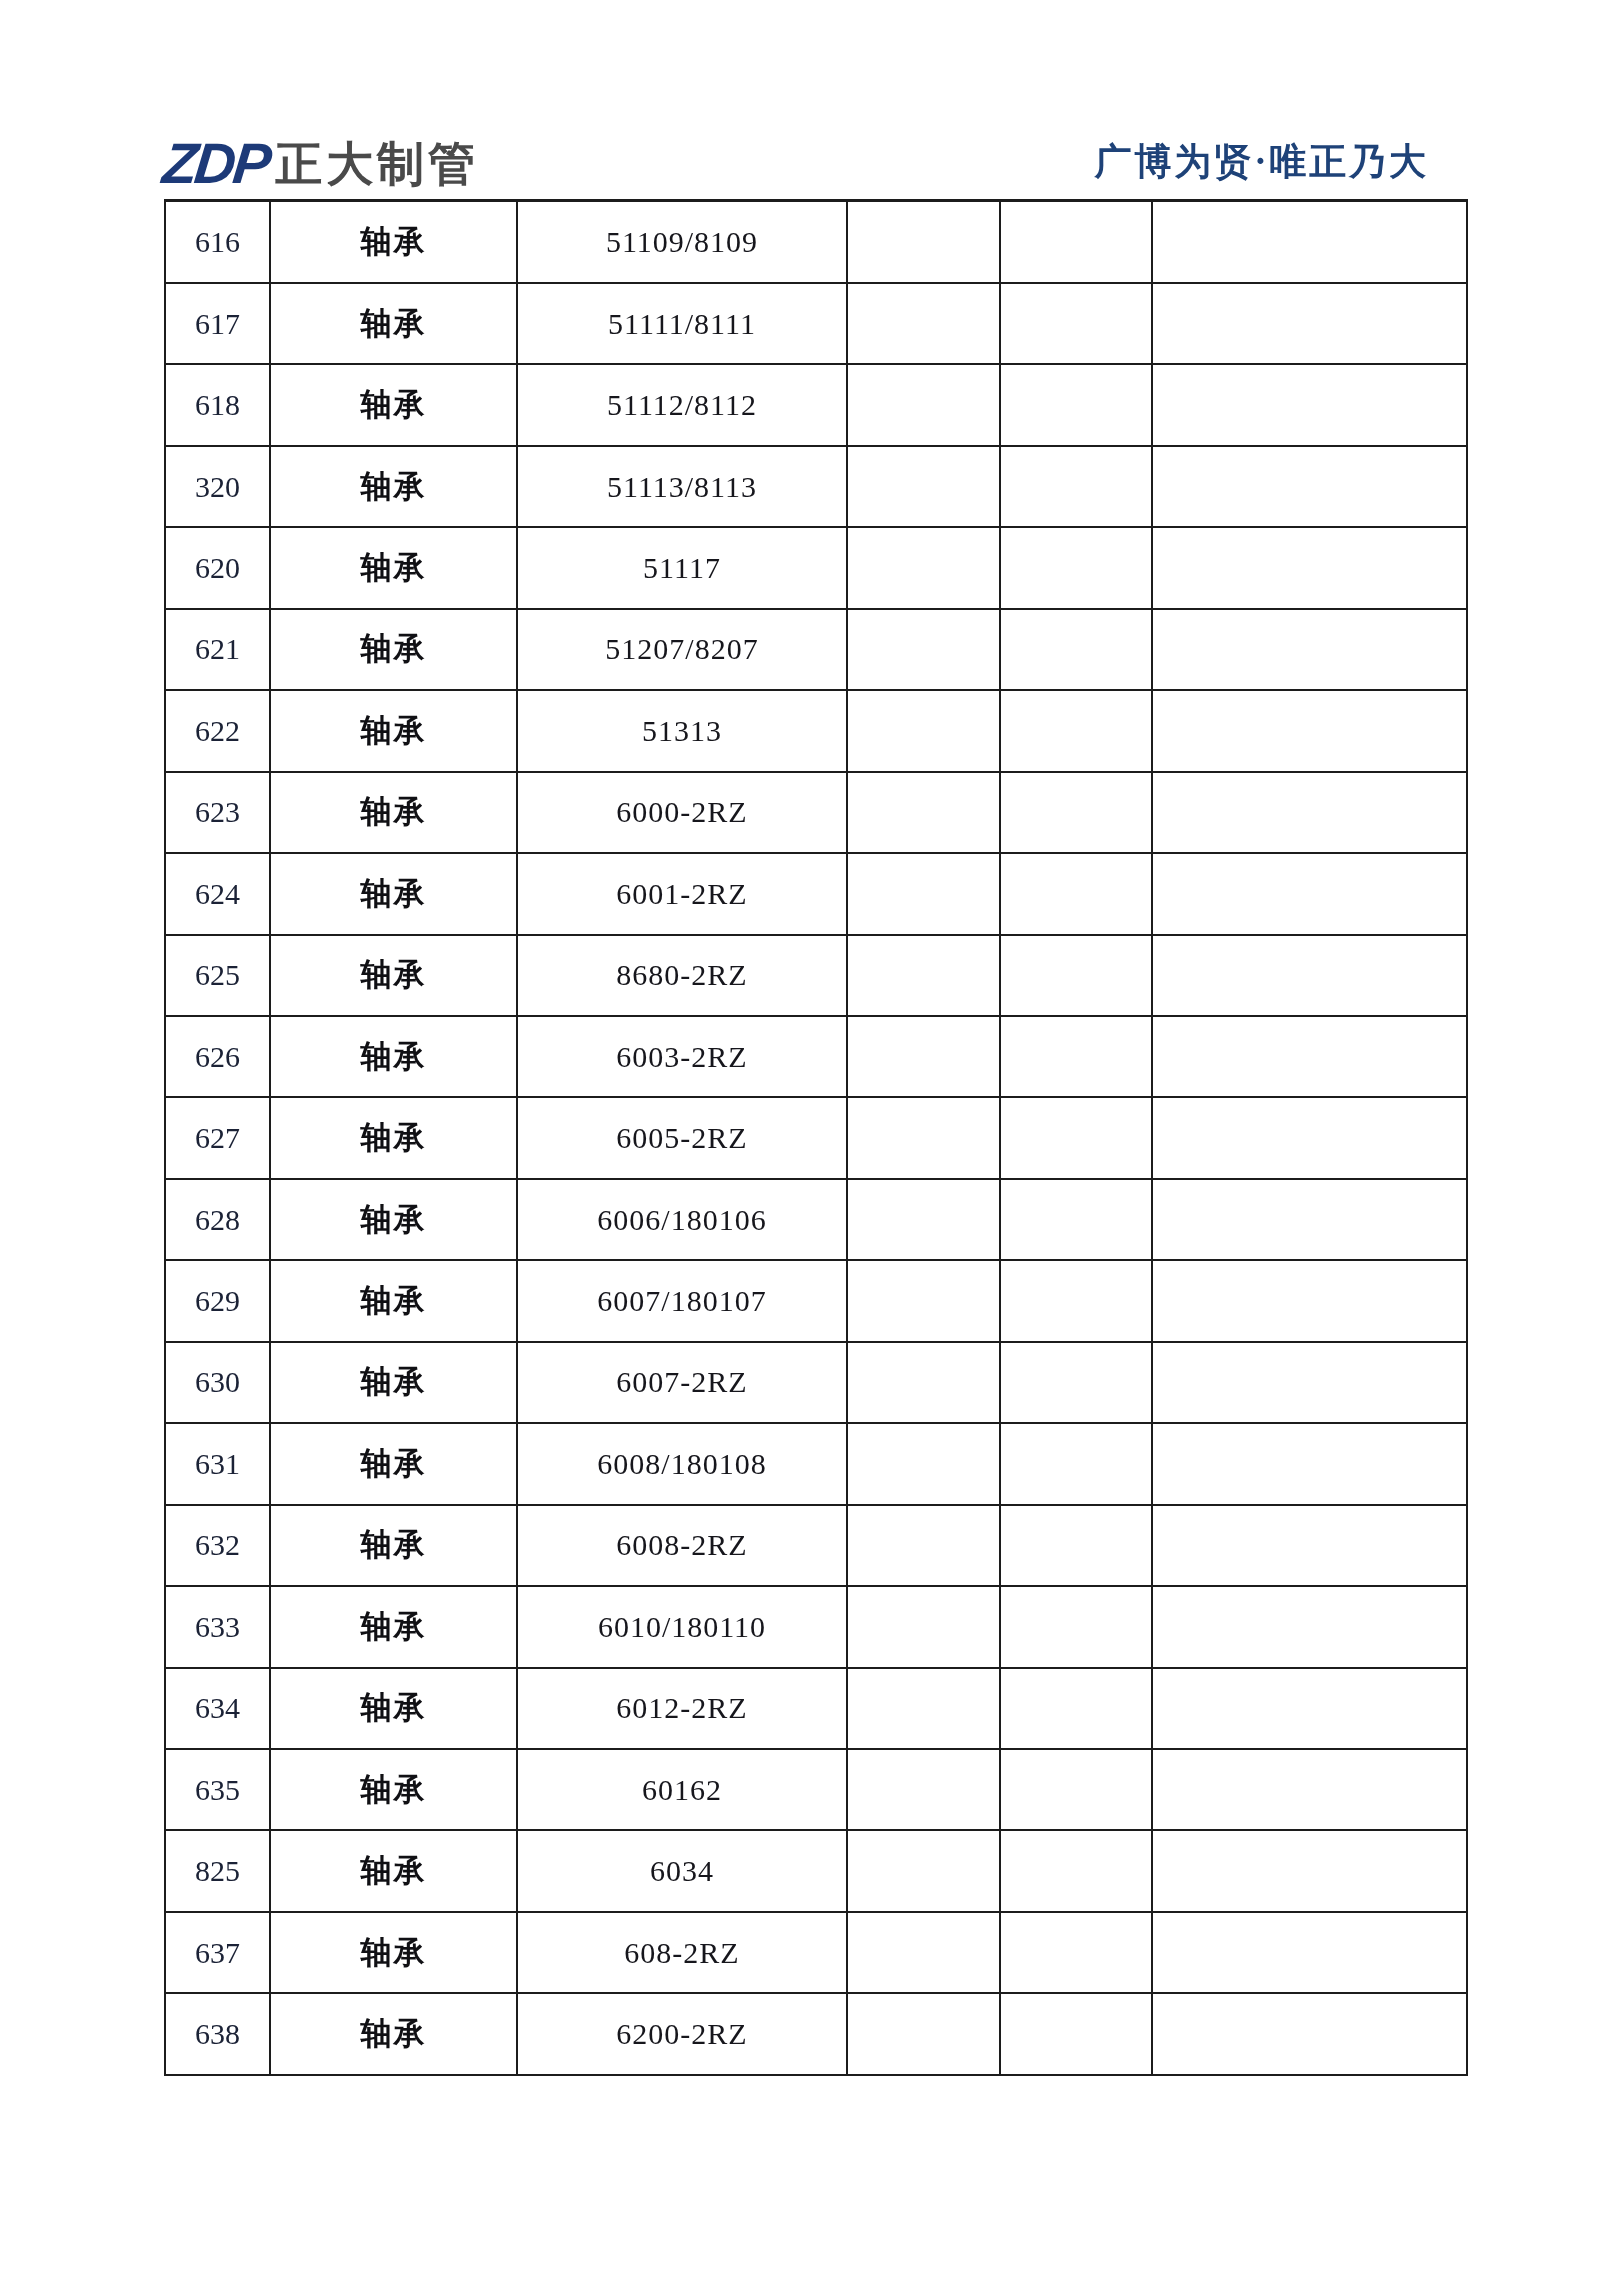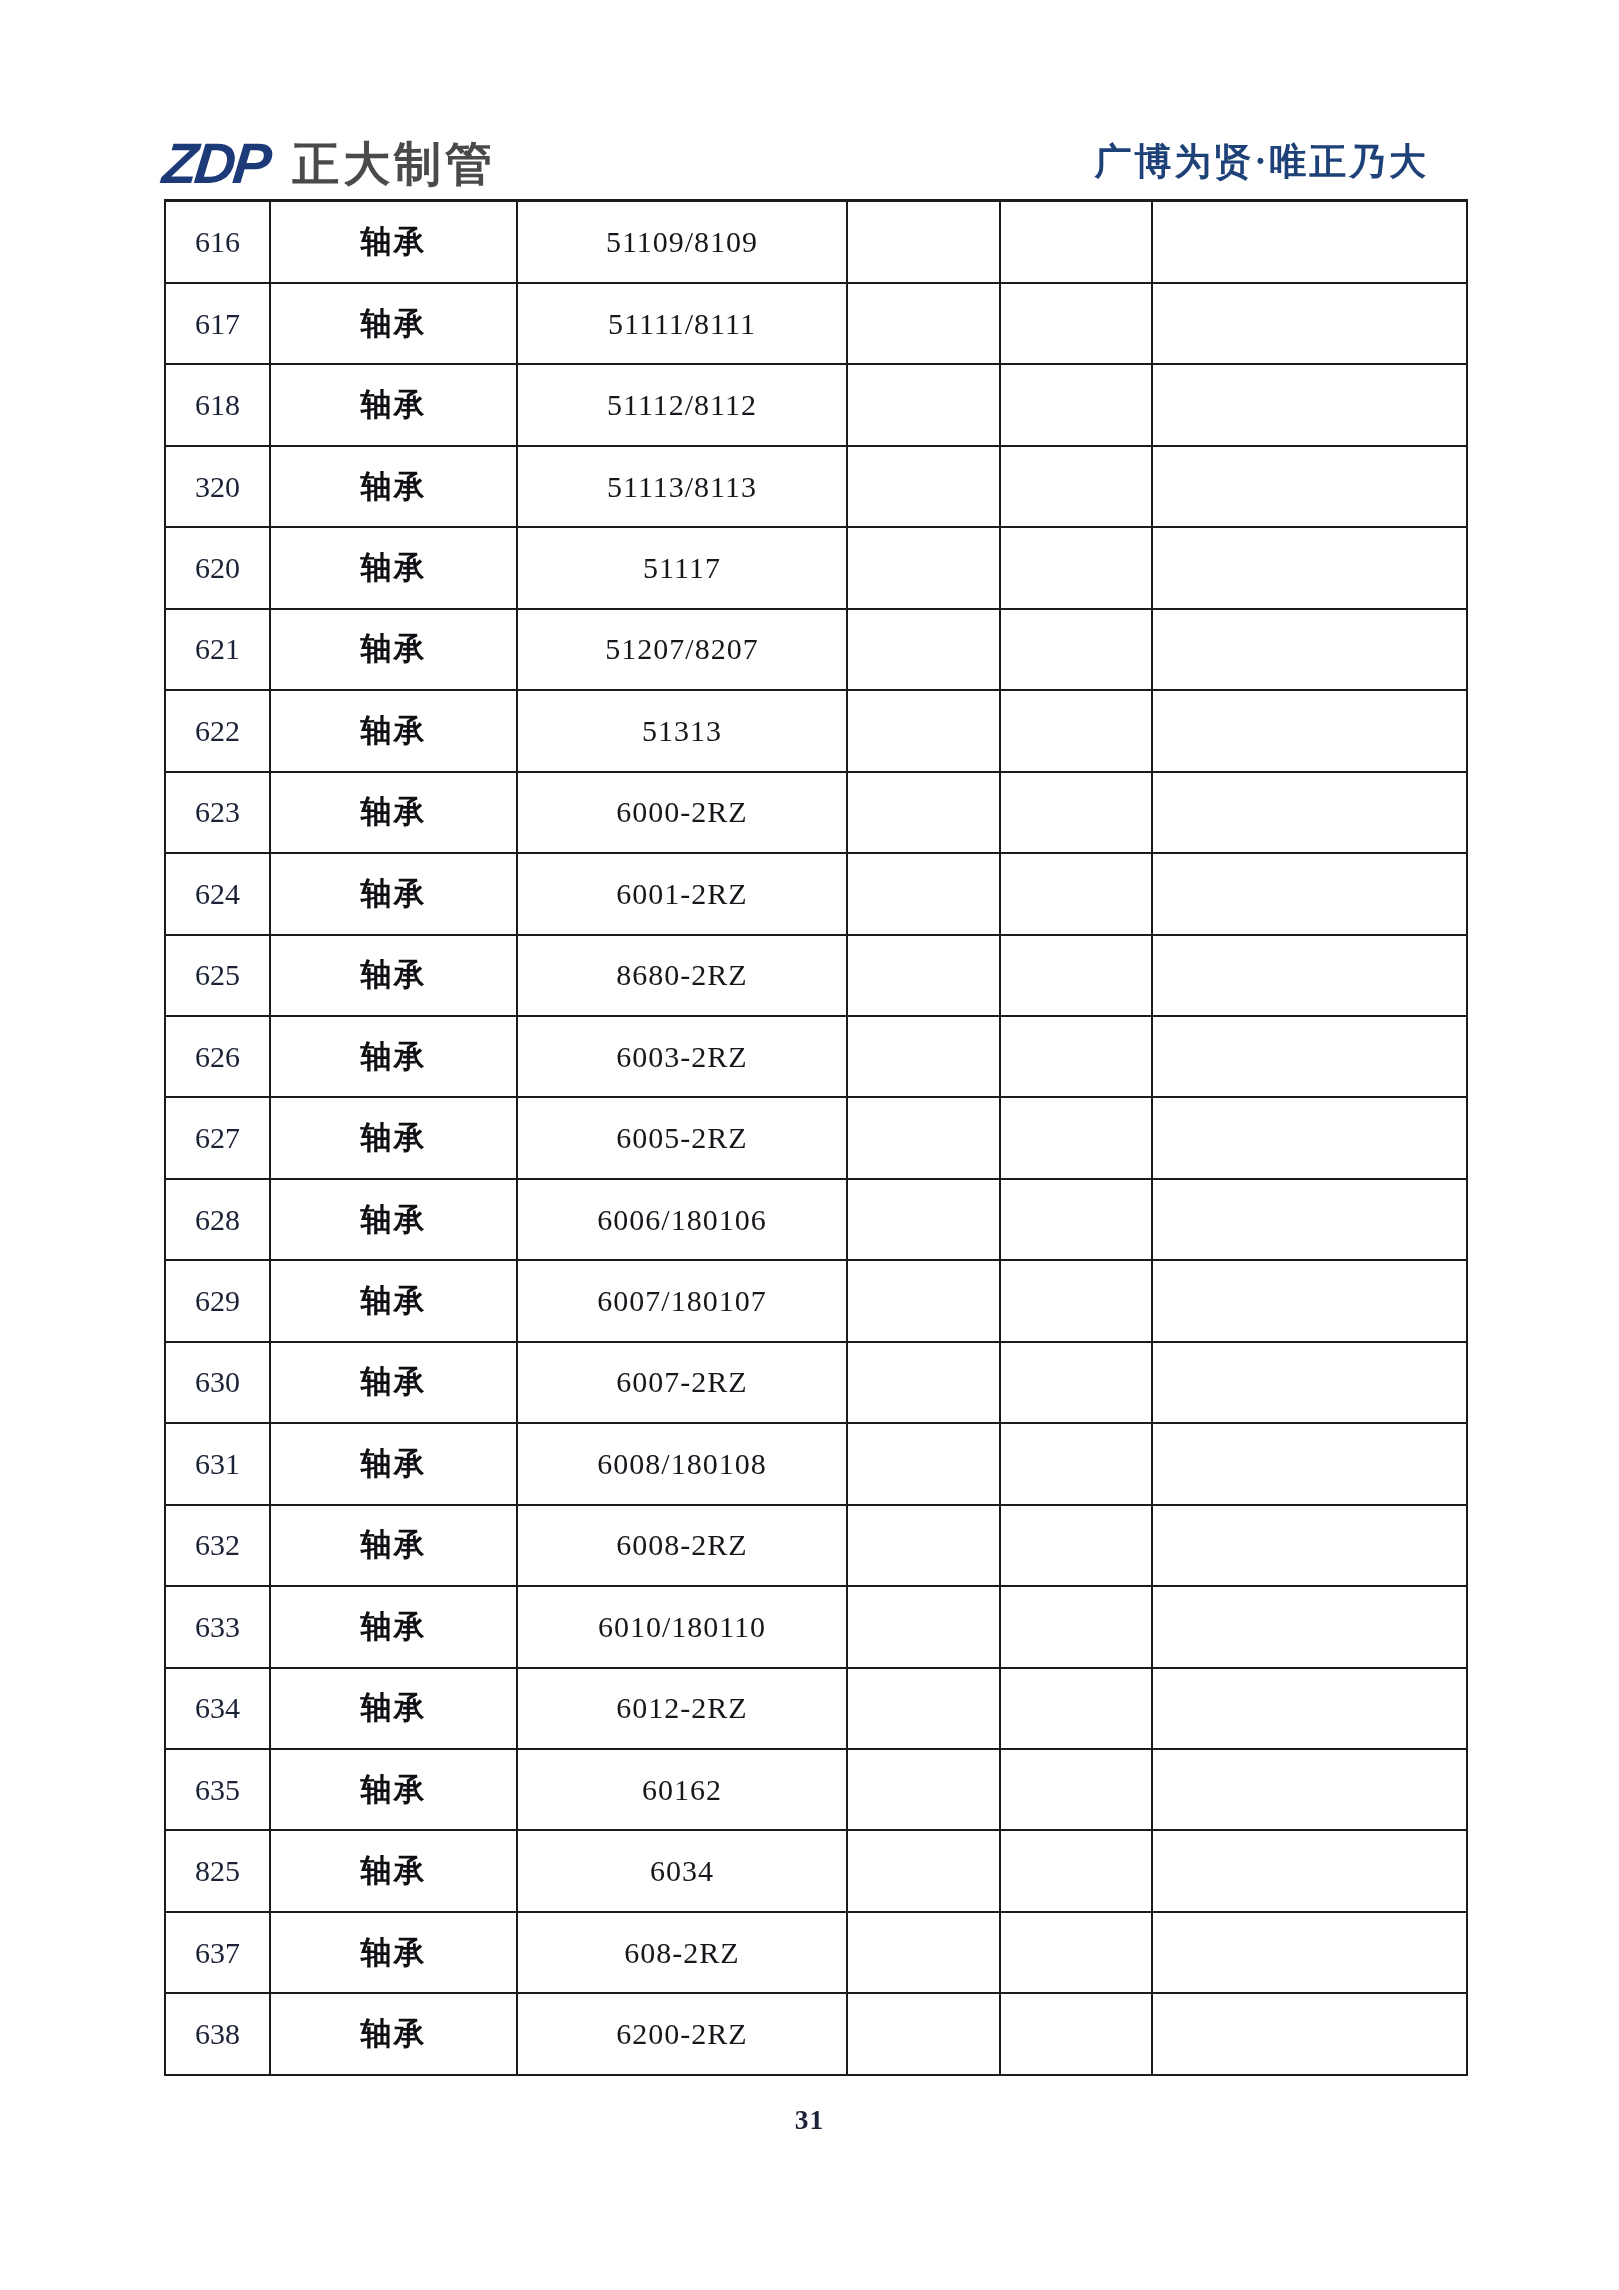--- a/index.html
+++ b/index.html
@@ -23,21 +23,21 @@
     font-style: italic; font-weight: 900;
     font-size: 57px; line-height: 1;
     color: var(--logo-blue, #1d3a78);
     letter-spacing: -2.9px;
     transform: skewX(-6deg);
   }
   .logo-cn {
     font-family: "Liberation Sans", sans-serif;
     font-weight: 700; font-size: 47px; line-height: 1;
     color: var(--logo-gray, #4a4a4a);
-    letter-spacing: 3.9px; margin-left: 24px;
+    letter-spacing: 3.9px; margin-left: 7px;
   }
   .slogan {
     position: absolute; right: 190px; top: 143px;
     font-family: "Liberation Serif", "DejaVu Serif", serif;
     font-weight: 700; font-size: 37px; line-height: 1;
     color: var(--slogan-blue, #1e4278);
     letter-spacing: 2.9px; white-space: nowrap; margin-left: 24px;
   }
 
   
@@ -269,16 +269,15 @@
           <td class="c0">638</td>
           <td class="c1">轴承</td>
           <td class="c2">6200-2RZ</td>
           <td class="c3"></td>
           <td class="c4"></td>
           <td class="c5"></td>
         </tr>
       </tbody>
   </table>
 
-  <div class="pageno">31</div>
 
 </div>
 
 
 </body></html>

